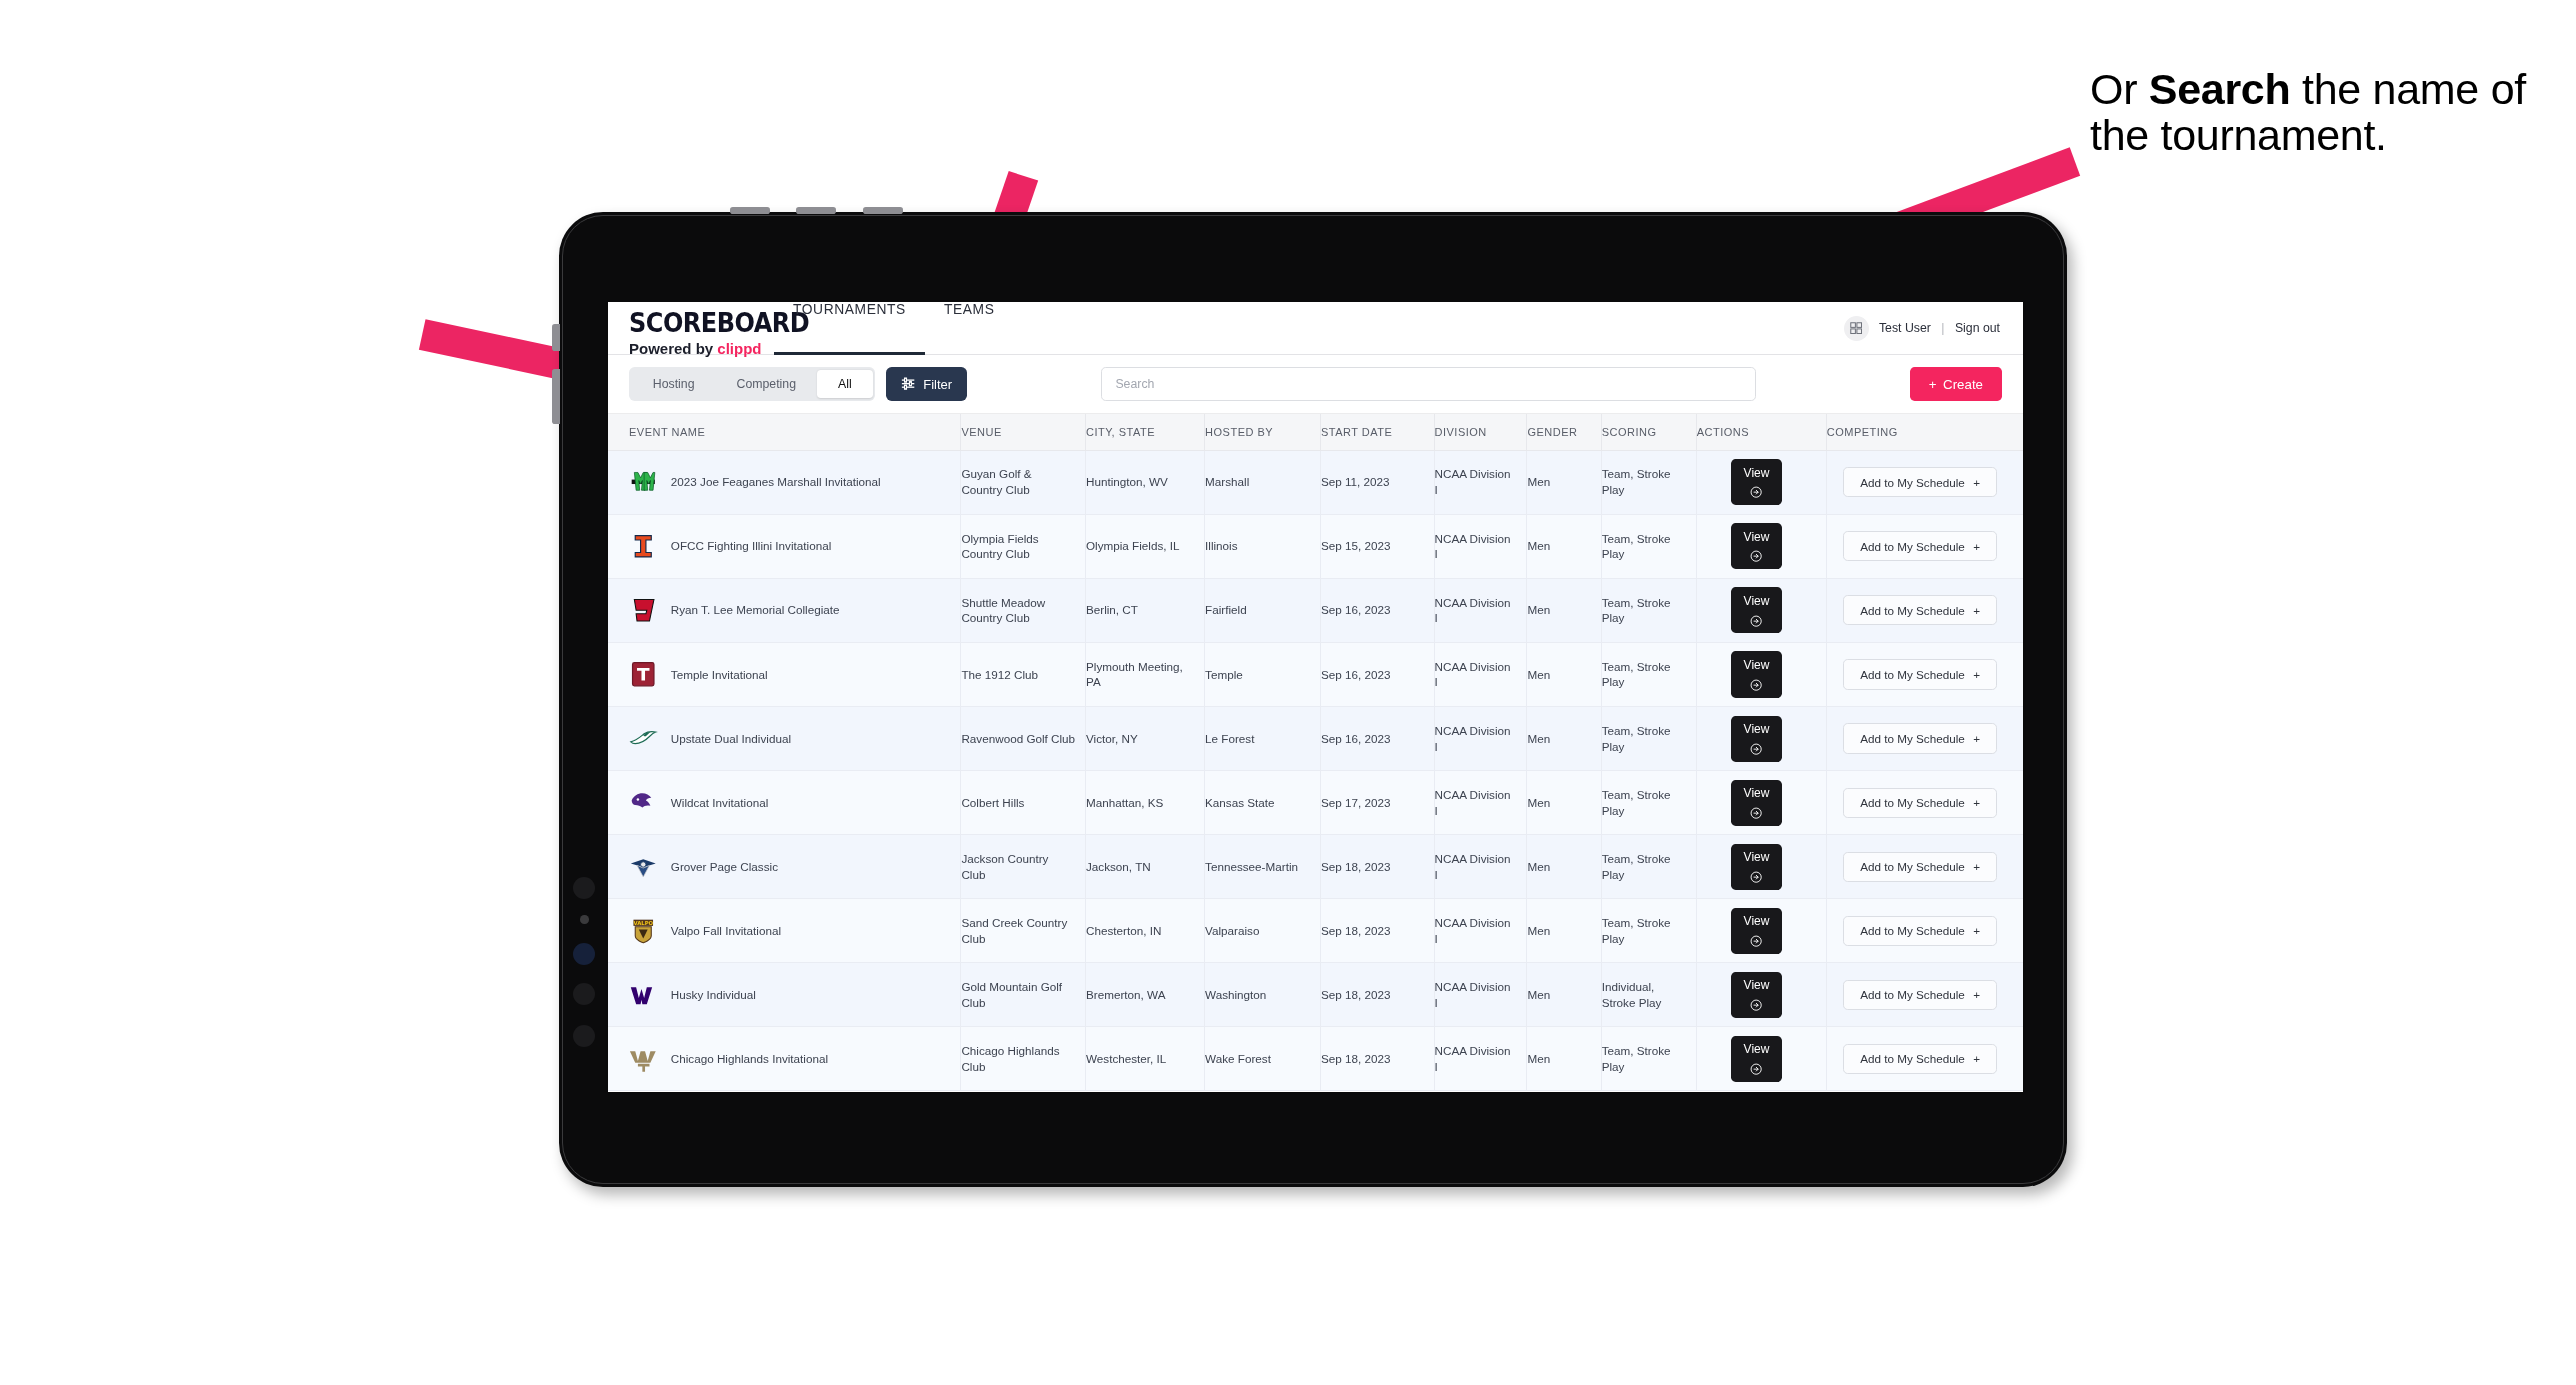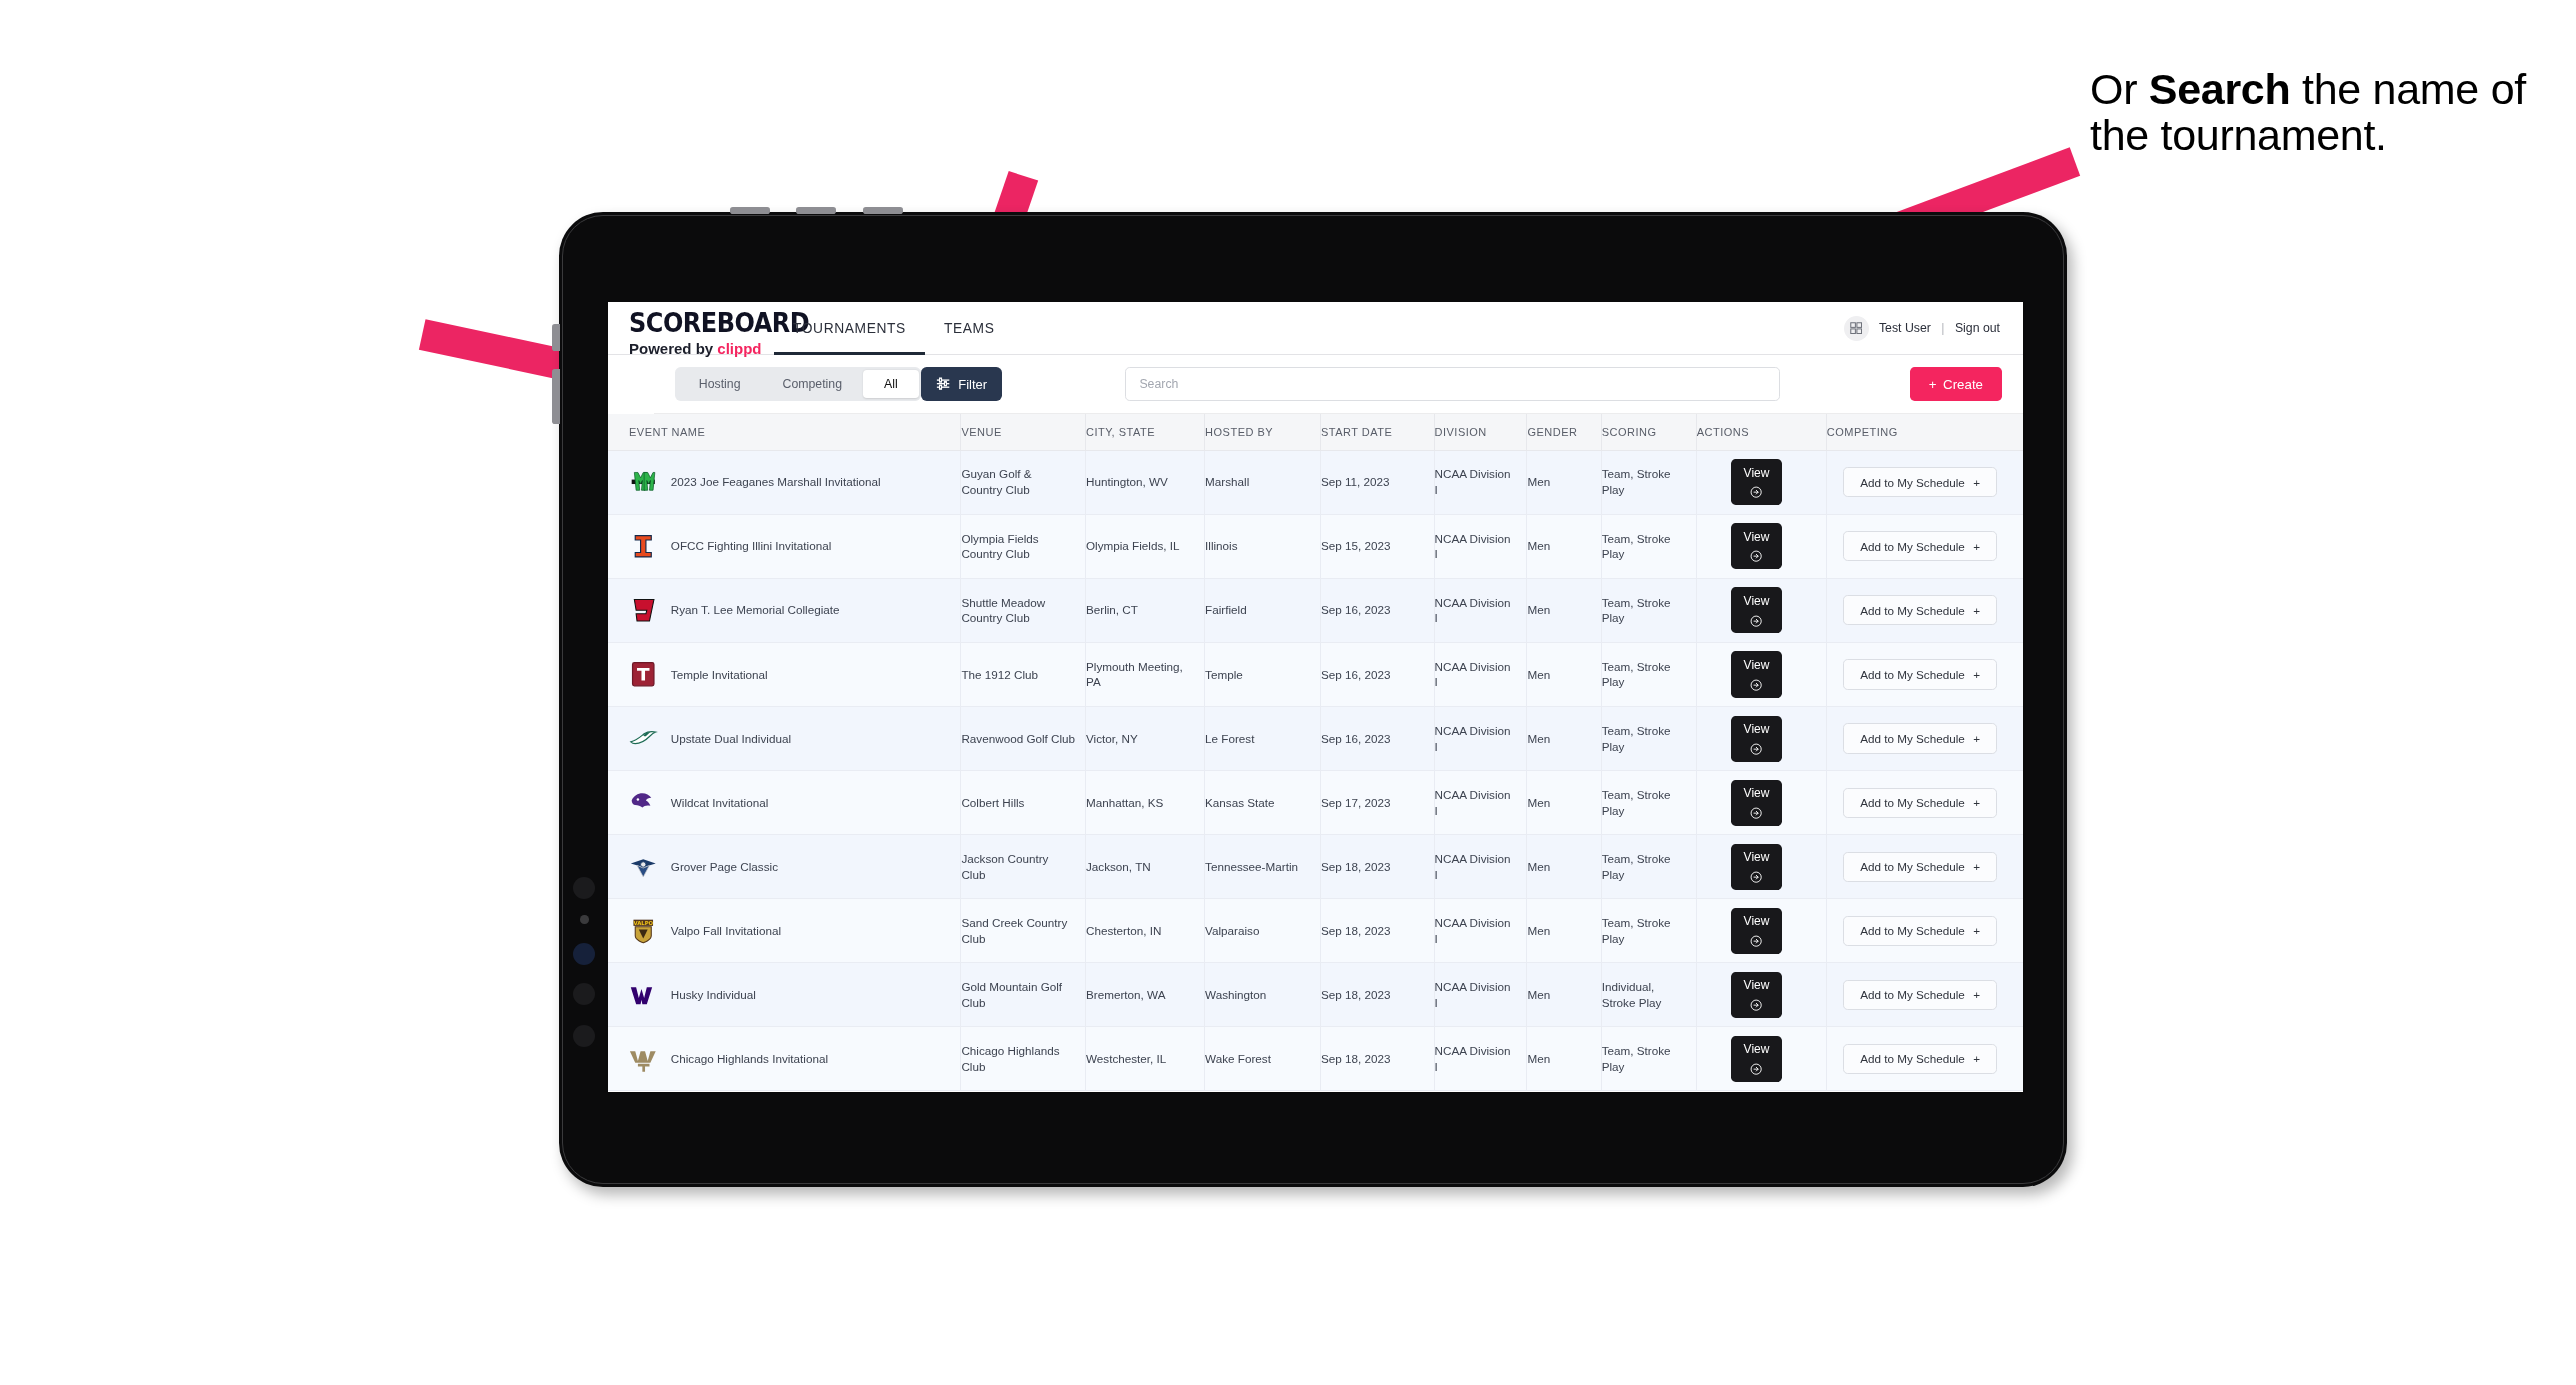--- a/index.html
+++ b/index.html
@@ -77,44 +77,43 @@
   }
   #brand { padding: 7.6px 0 0 21px; width: 166px; }
   #brand-title {
     font-family: "DejaVu Sans", sans-serif;
     font-weight: 700; font-size: 24px; letter-spacing: -0.5px;
     color: #101223; line-height: 1; transform: scaleY(1.12); transform-origin: left top;
   }
   #brand-sub { font-size: 15px; color: #1c1f2b; margin-top: 6.6px; font-weight:600;}
   #brand-sub .clippd { color: #f4255f; font-weight: 800; }
   .navtab {
-    display: flex; align-items: center; padding: 0 19px;
+    display: flex; padding: 0 19px;
     font-size: 13.8px; letter-spacing: 0.6px; color: #2b2f3a;
     position: relative; cursor: pointer;
   }
   .navtab.active::after {
     content:""; position:absolute; left:0; right:0; bottom:-0.9px; height:2.8px; background:#1f2937;
   }
   #user-area {
     margin-left: auto; display: flex; align-items: center; gap: 10.4px;
     padding-right: 23px; font-size: 12.3px; color: #2b2f3a;
   }
   #avatar {
     width: 25px; height: 25px; border-radius: 50%; background: #efeff1;
     display:flex; align-items:center; justify-content:center;
   }
   #user-sep { color:#b6b8be; }
   #signout { cursor:pointer; }
 
   
   #toolbar {
     height: 59px; background: #fff; display: flex; align-items: center;
-    padding: 0 21px; gap: 0;
+    padding: 0 21px; gap: 11px;
     border-bottom: 0.9px solid #ececed;
-    margin-left: 46px;
   }
   #segmented {
     display: flex; background: #e8eaed; border-radius: 5.7px; padding: 2.8px; height: 34px;
   }
   .seg {
     display:flex; align-items:center; padding: 0 21px; font-size: 12.3px;
     color: #5a5f6b; border-radius: 3.8px; cursor: pointer;
   }
   .seg.active { background: #ffffff; color: #111; box-shadow: 0 0.9px 1.9px rgba(0,0,0,.12); }
   #filter-btn {

